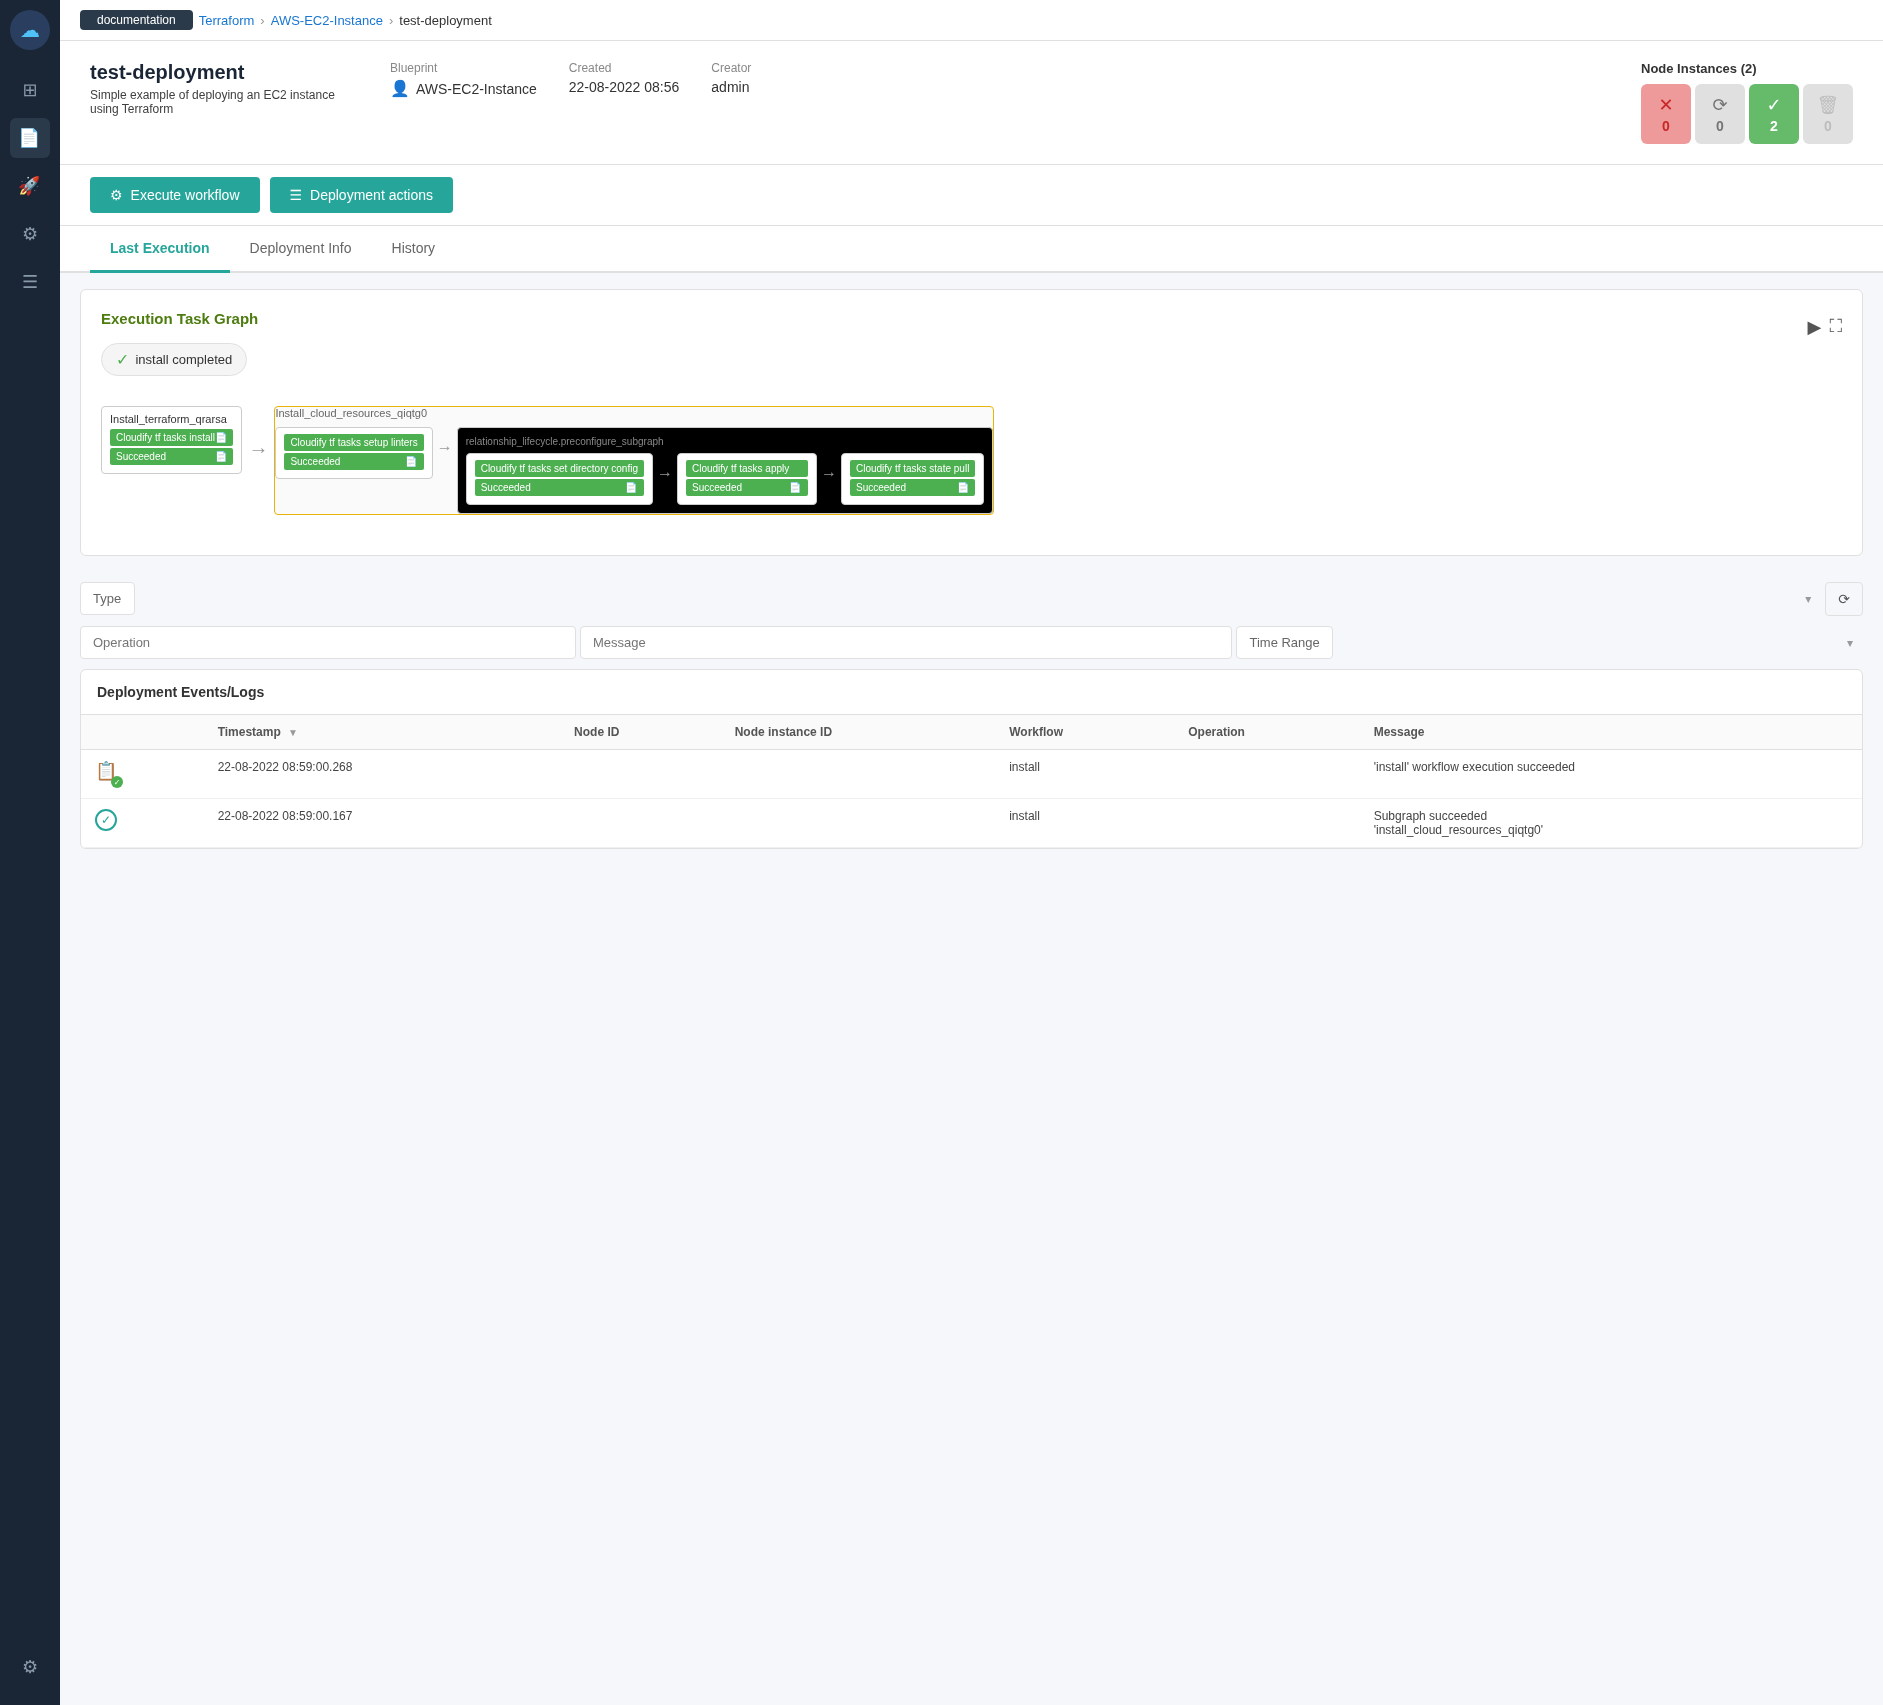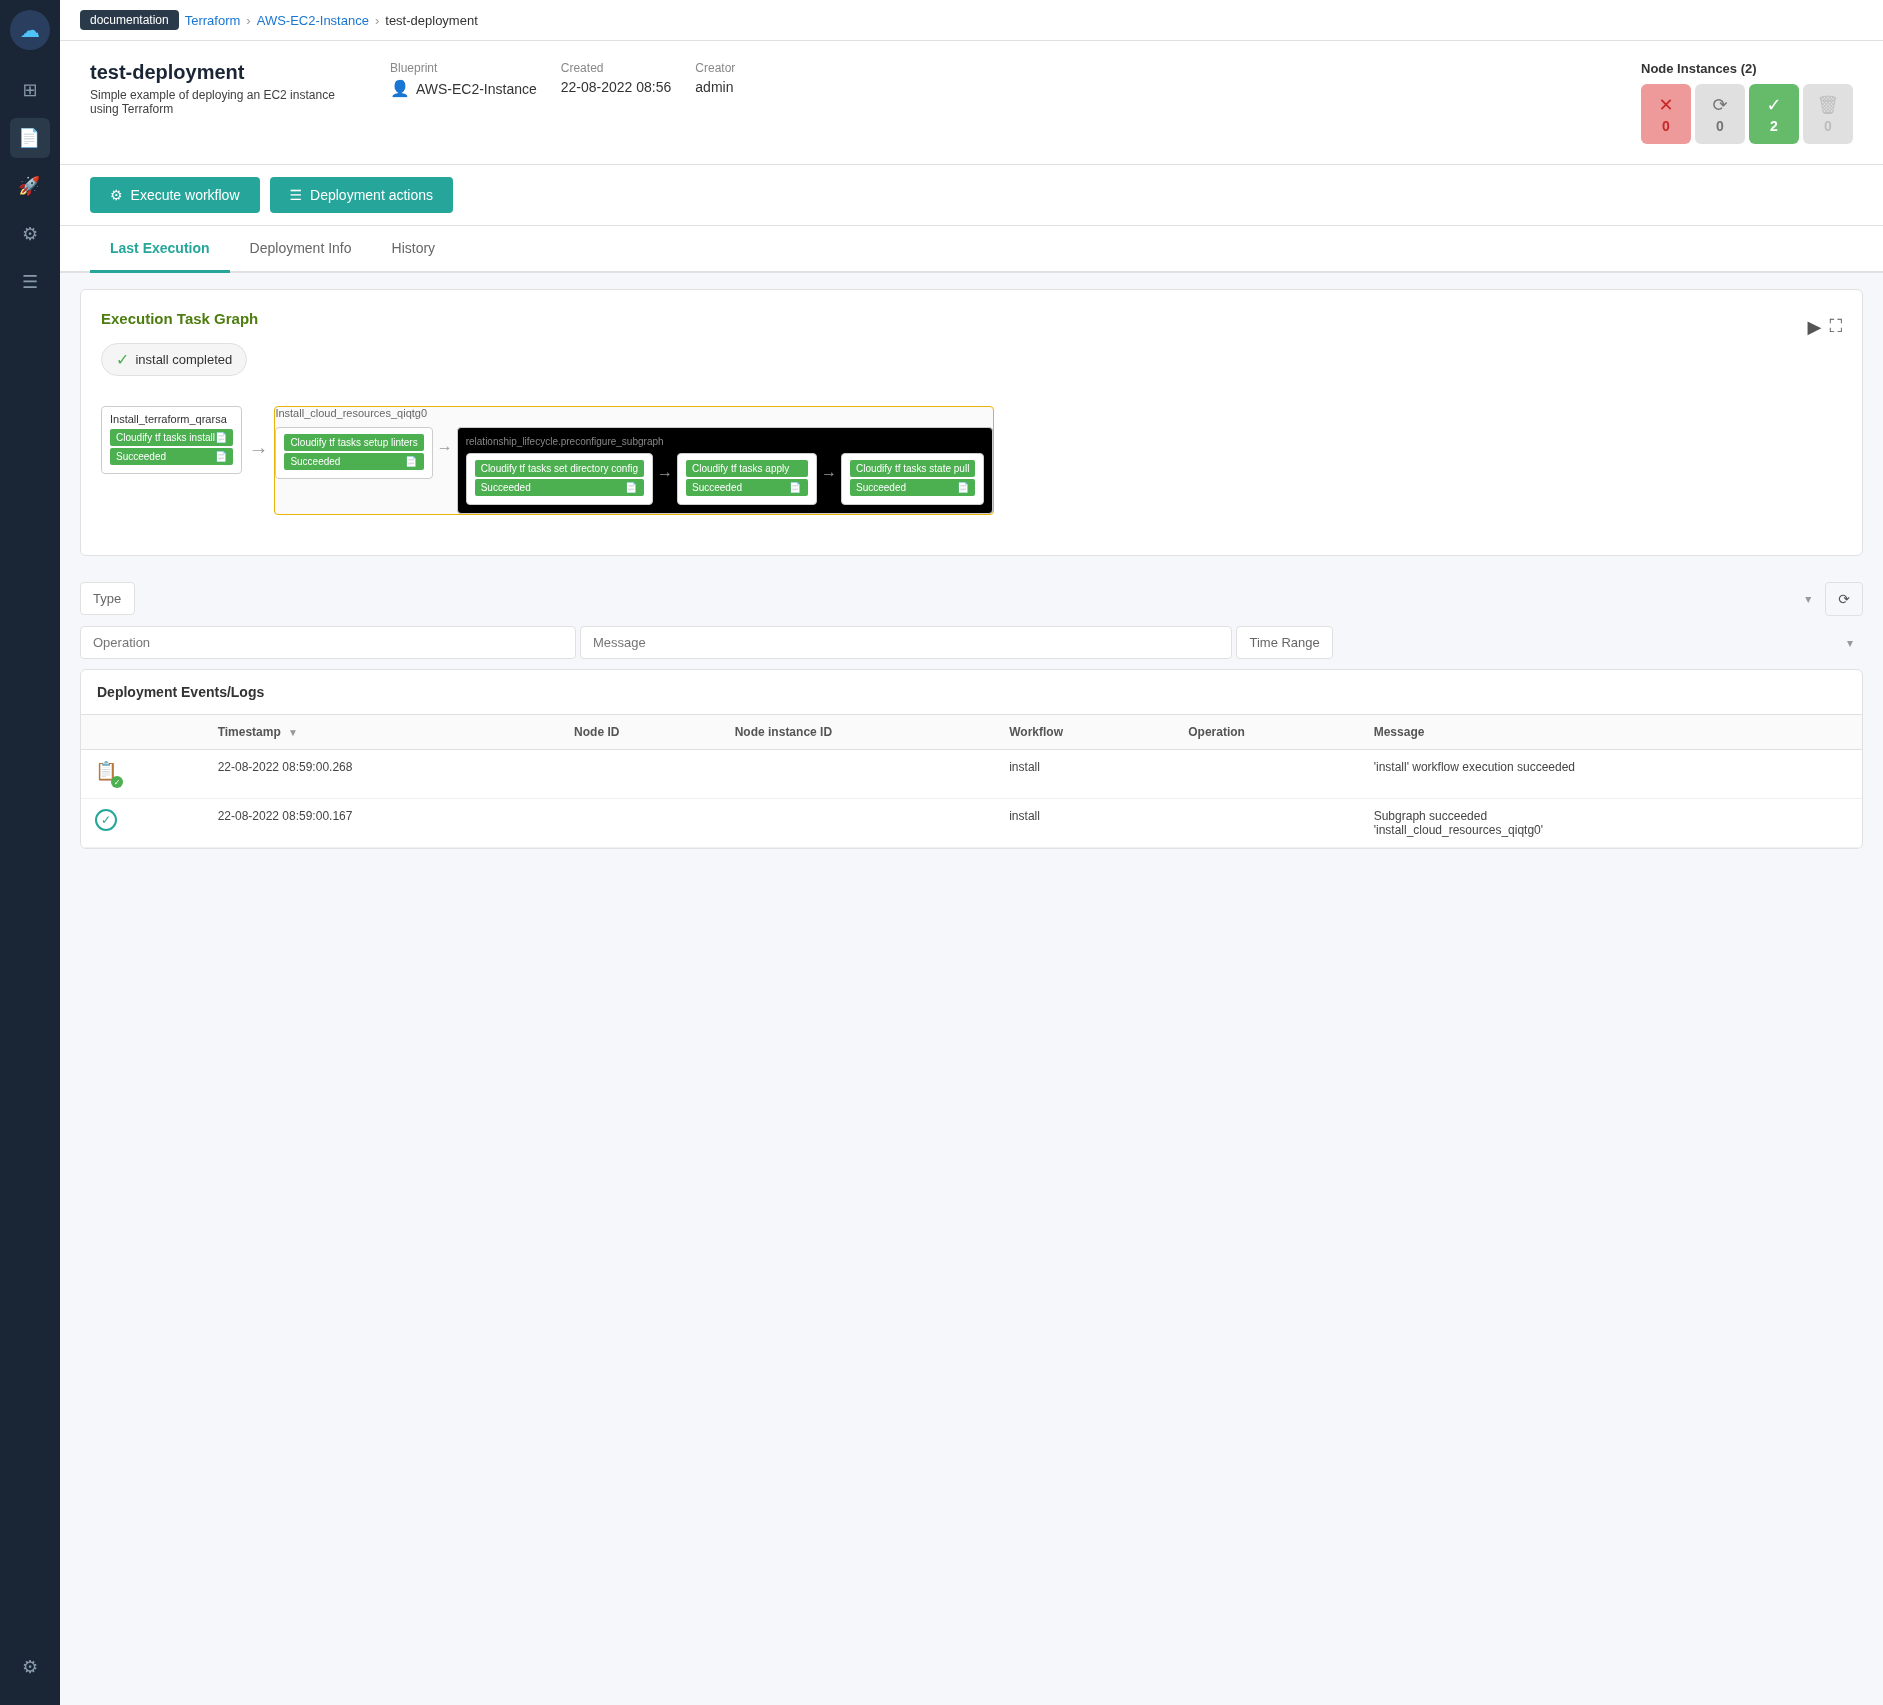--- a/index.html
+++ b/index.html
@@ -50,21 +50,21 @@
       border-bottom: 1px solid #e0e0e0;
       padding: 10px 20px;
       display: flex;
       align-items: center;
       gap: 6px;
       font-size: 13px;
     }
     .breadcrumb-tag {
       background: #2a3a4a;
       color: #fff;
-      padding: 3px 10px;
+      padding: 3px 17px;
       border-radius: 4px;
       font-size: 12px;
     }
     .breadcrumb-sep { color: #999; }
     .breadcrumb-link { color: #1976d2; cursor: pointer; }
     .breadcrumb-current { color: #333; font-weight: 500; }
 
     
     .content {
       flex: 1;
@@ -77,21 +77,21 @@
       background: #fff;
       border-bottom: 1px solid #e0e0e0;
       padding: 20px 30px;
       display: flex;
       align-items: flex-start;
       gap: 40px;
     }
     .deployment-title h1 { font-size: 20px; font-weight: 600; color: #1a2535; }
     .deployment-title p { font-size: 12px; color: #404040; margin-top: 4px; max-width: 260px; }
 
-    .deploy-meta { display: flex; gap: 24px; align-items: flex-start; flex: 1; }
+    .deploy-meta { display: flex; gap: 32px; align-items: flex-start; flex: 1; }
     .meta-item { display: flex; flex-direction: column; }
     .meta-item .label { font-size: 12px; color: #888; margin-bottom: 4px; }
     .meta-item .value { font-size: 14px; color: #333; font-weight: 500; }
     .meta-item .blueprint-name { display: flex; align-items: center; gap: 6px; }
     .blueprint-icon { color: #26a69a; font-size: 16px; }
 
     
     .node-instances { margin-left: auto; }
     .node-instances .ni-title { font-size: 13px; font-weight: 600; color: #333; margin-bottom: 8px; }
     .ni-buttons { display: flex; gap: 4px; }

